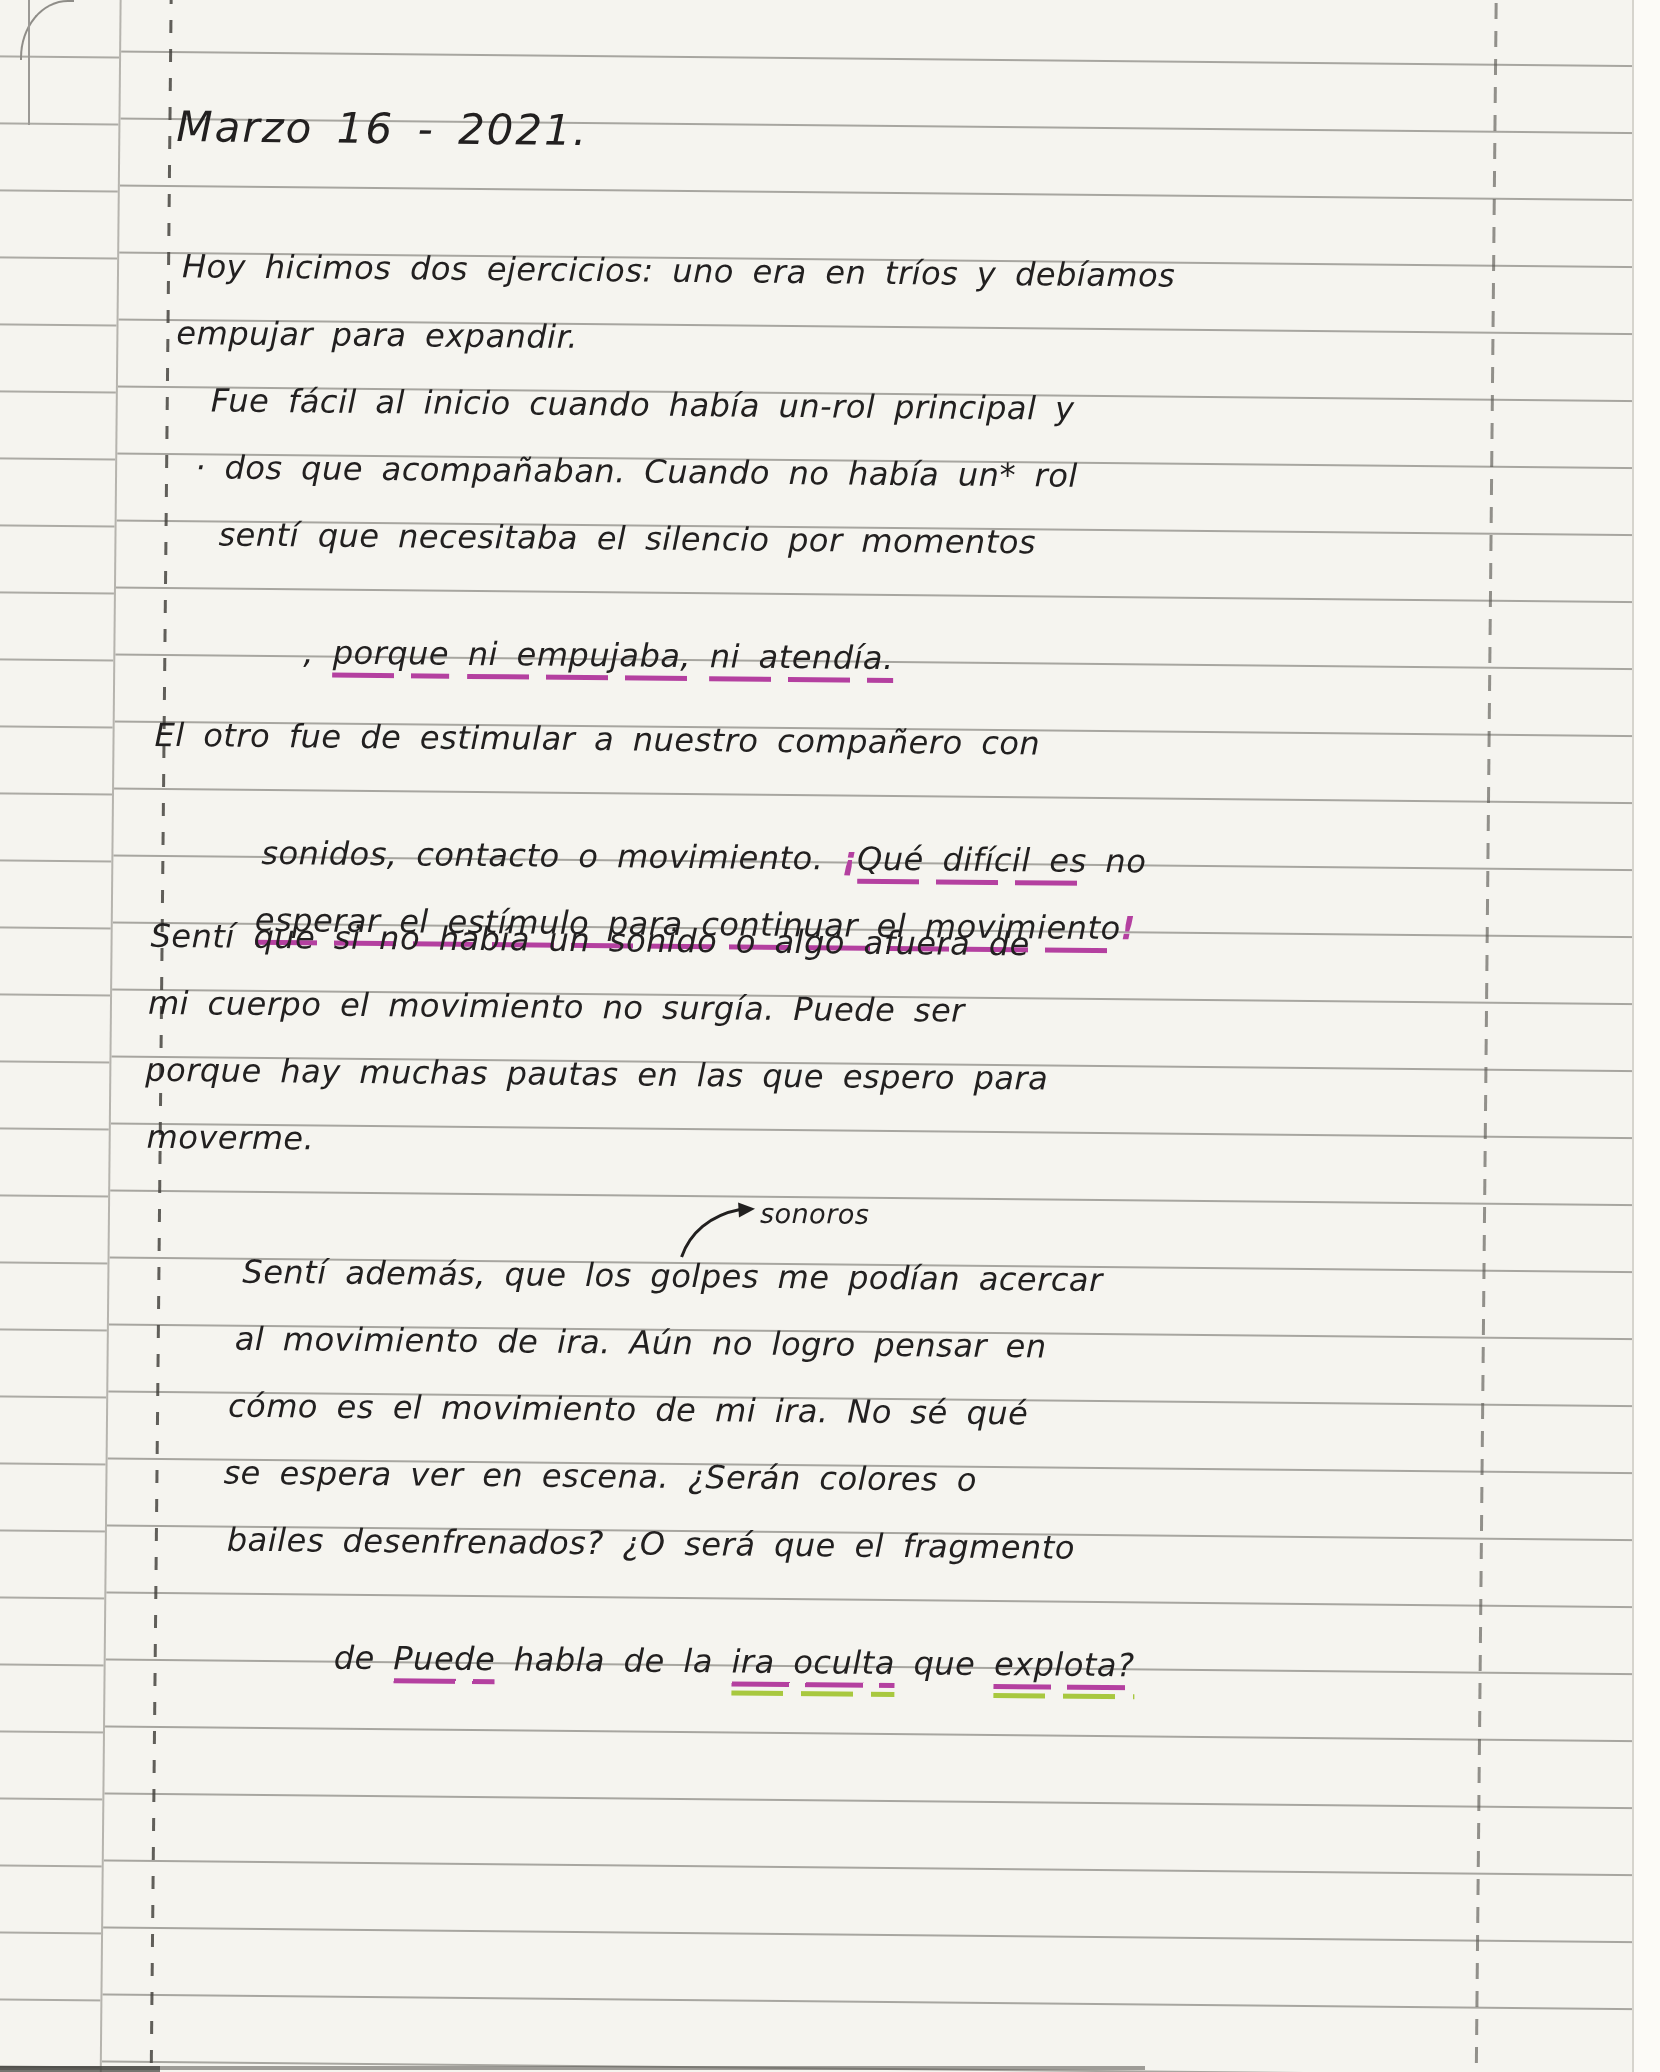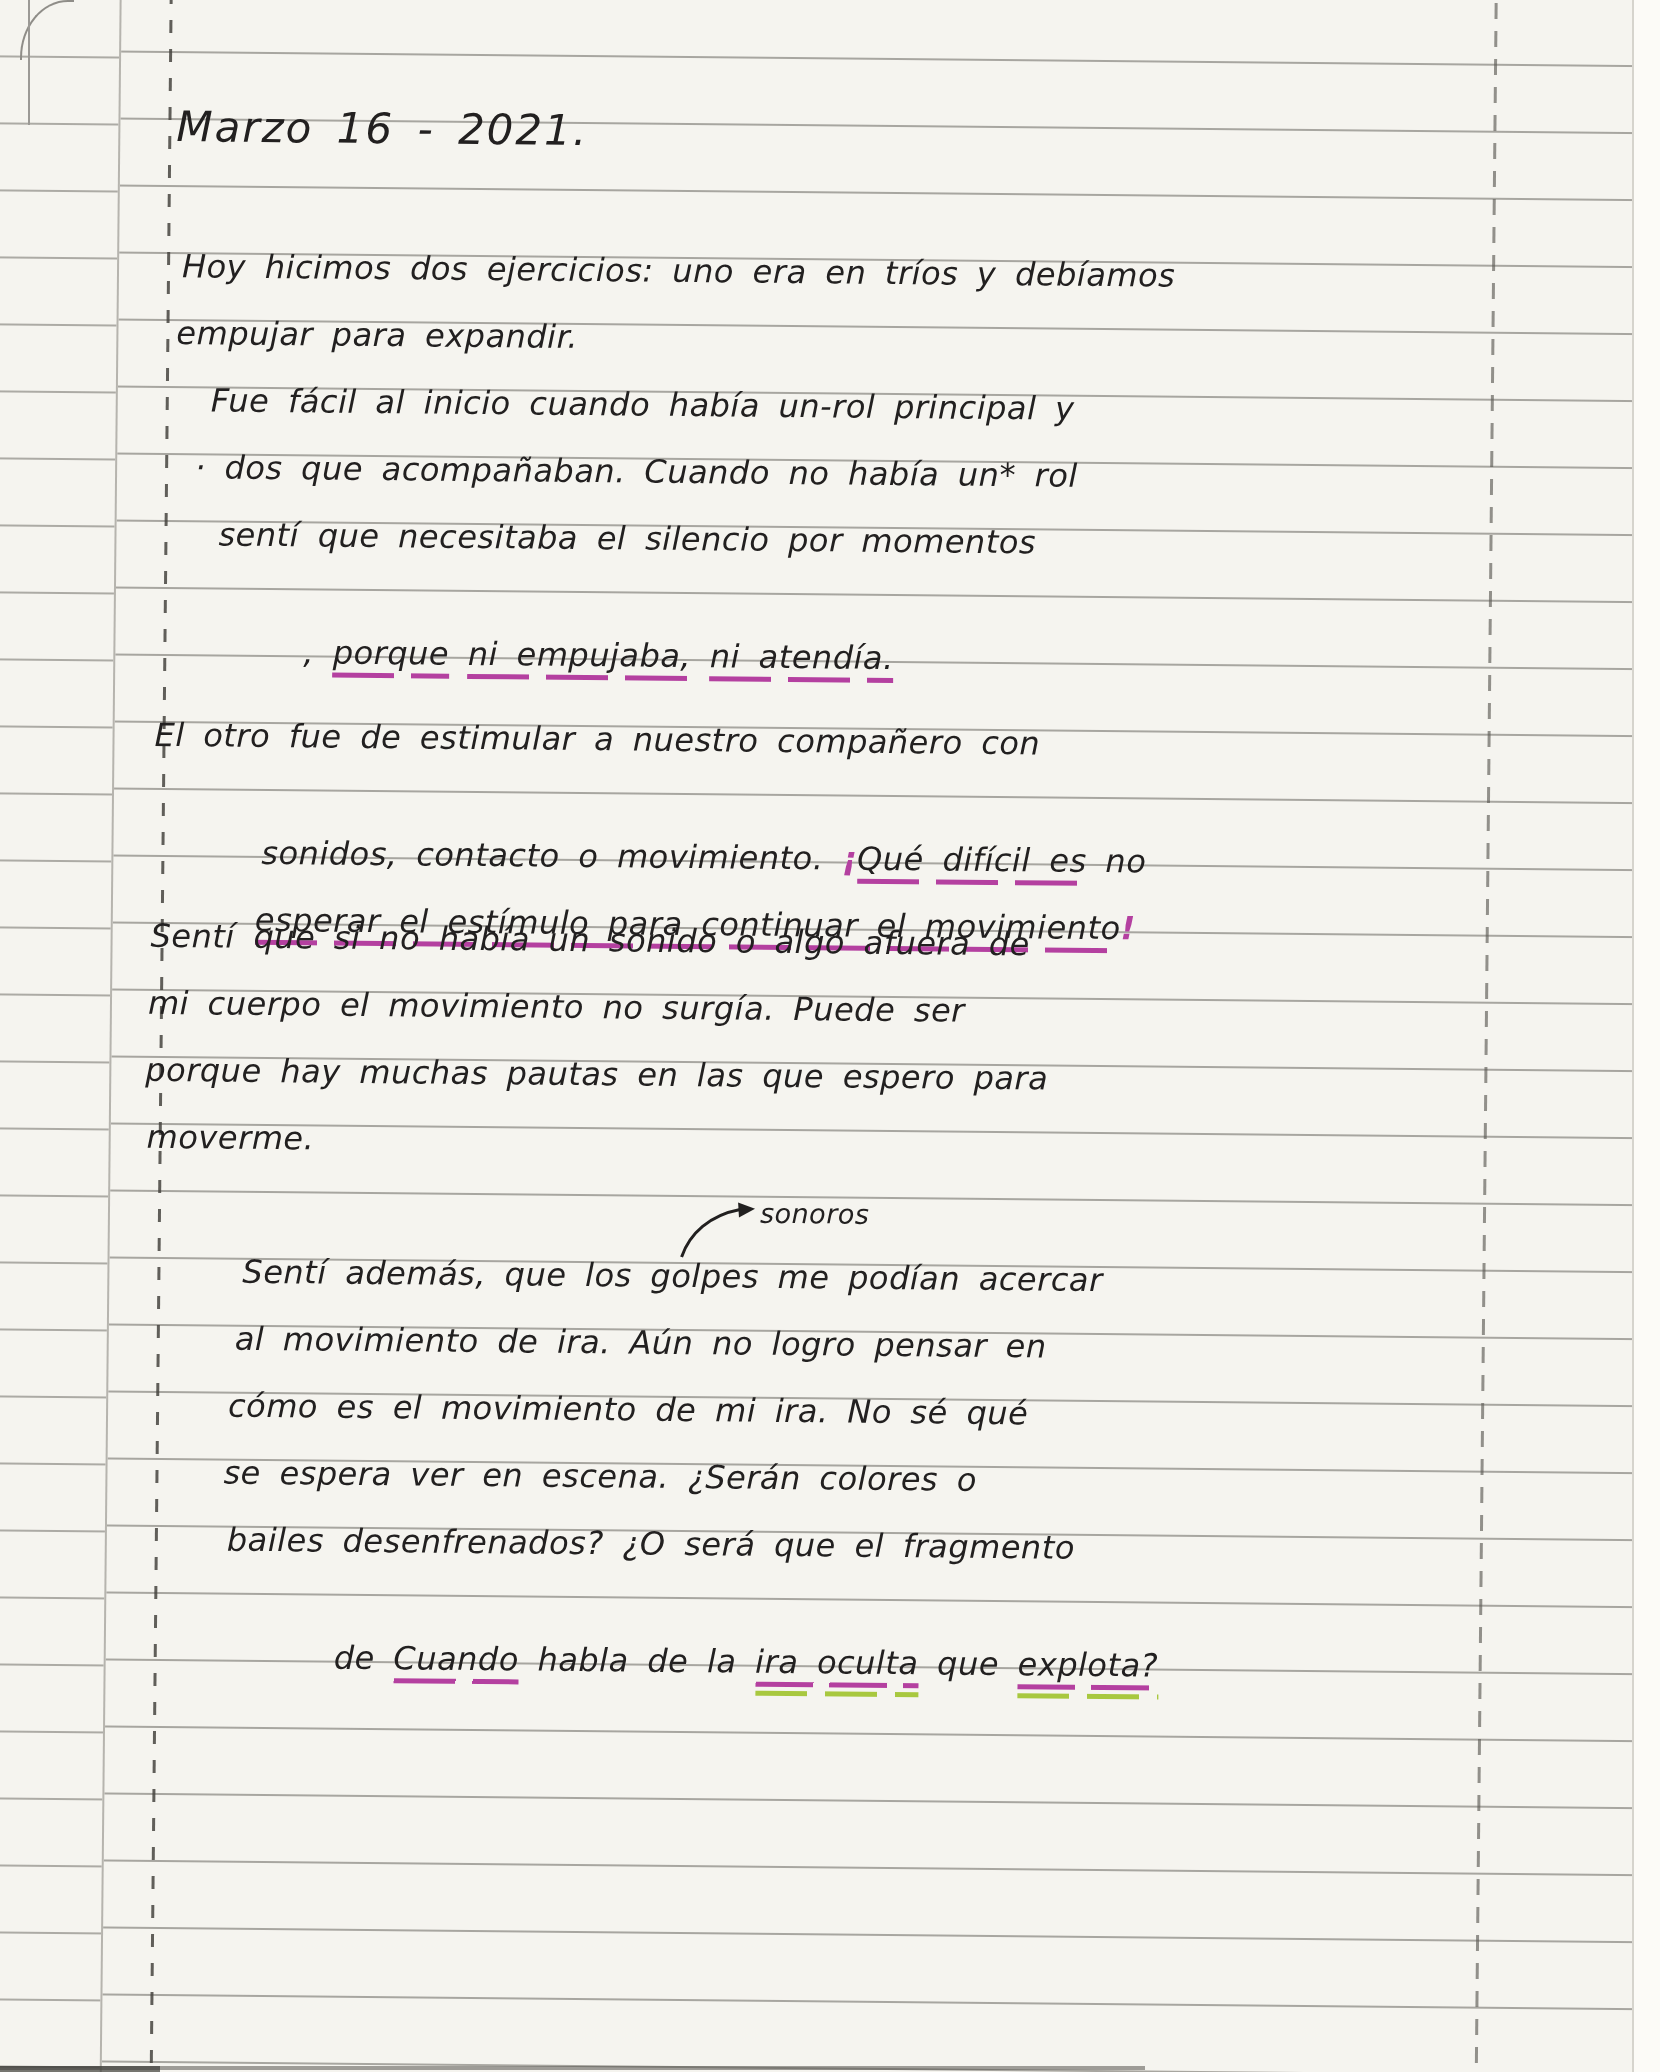--- a/index.html
+++ b/index.html
@@ -111,21 +111,21 @@
       <path d="M6,58 C14,34 34,16 64,10" stroke="#222020" stroke-width="3" fill="none"></path>
       <polygon points="62,3 79,9 63,18" fill="#222020"></polygon>
     </svg>
 
     <div class="hw" style="top:1244px;left:255px;">Sentí además, que los golpes me podían acercar</div>
     <div class="hw" style="top:1311px;left:248px;">al movimiento de ira. Aún no logro pensar en</div>
     <div class="hw" style="top:1378px;left:242px;">cómo es el movimiento de mi ira. No sé qué</div>
     <div class="hw" style="top:1445px;left:238px;">se espera ver en escena. ¿Serán colores o</div>
     <div class="hw" style="top:1512px;left:242px;">bailes desenfrenados? ¿O será que el fragmento</div>
     <div class="hw" style="top:1579px;left:238px;">
-      <span>de </span><span class="u-pink">Cuando</span><span> habla de la </span><span class="u-double">ira oculta</span><span> que </span><span class="u-double">explota?</span>
+      <span>de </span><span class="u-pink">Puede</span><span> habla de la </span><span class="u-double">ira oculta</span><span> que </span><span class="u-double">explota?</span>
     </div>
   </div>
 </div>
 
 <div class="right-edge"></div>
 <div class="corner-curve"></div>
 <div class="left-edge-line"></div>
 <div class="bottom-edge"></div>
 <div class="bottom-corner"></div>
 

